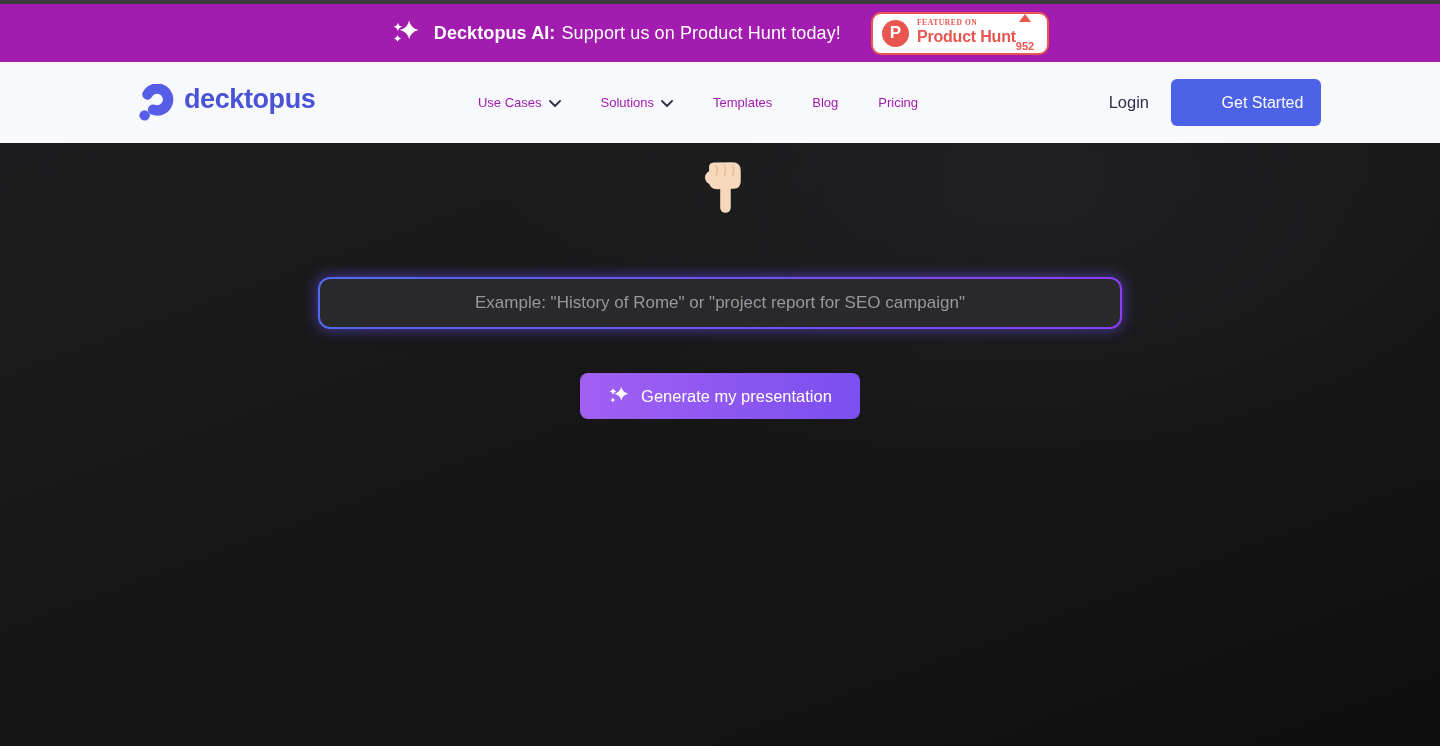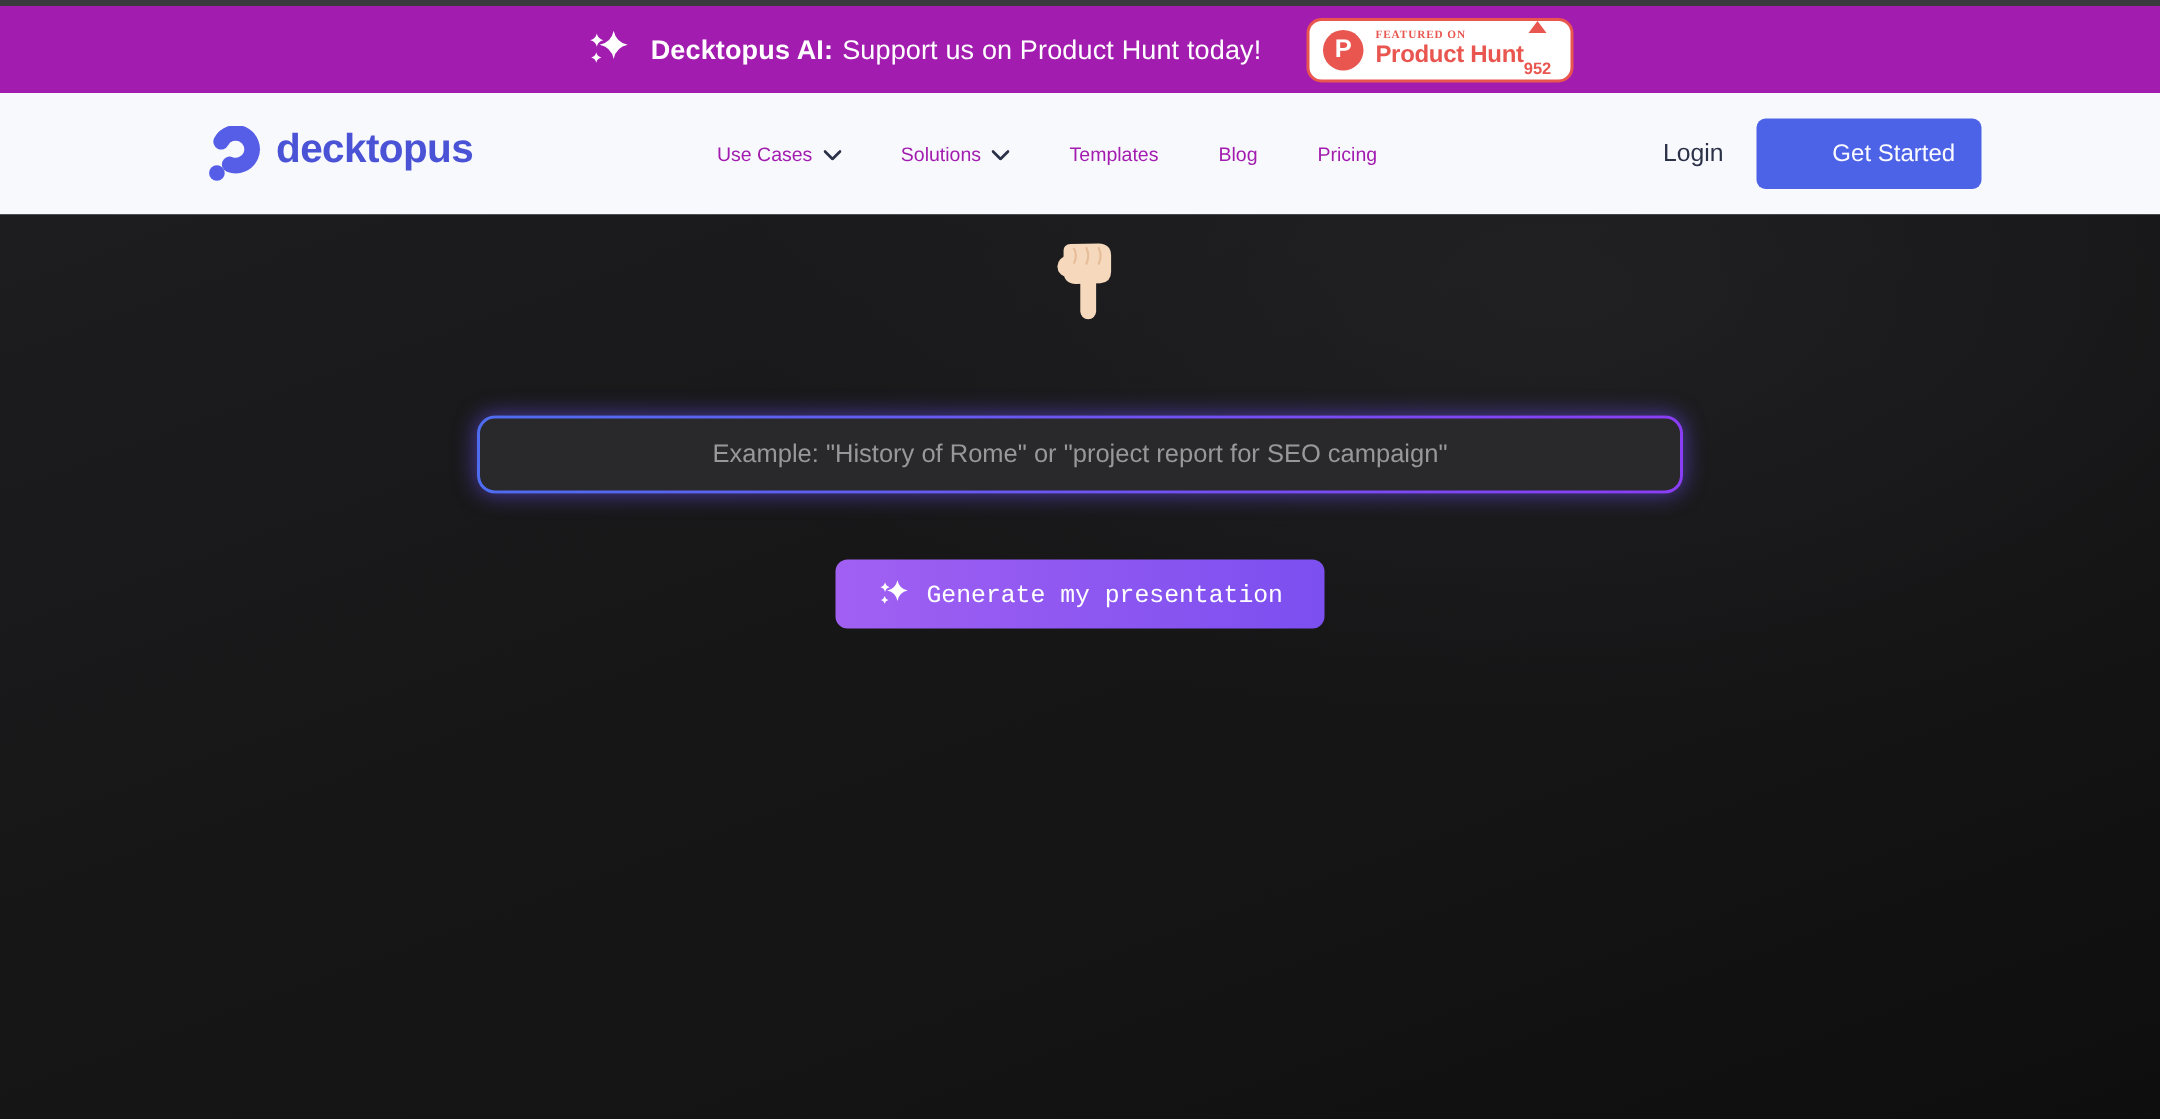--- a/index.html
+++ b/index.html
@@ -91,21 +91,21 @@
     width: 100%; height: 48px; border: none; outline: none;
     background: #29292b; border-radius: 10px;
     color: #e3e3e5; font-size: 17px; font-family: inherit; text-align: center;
   }
   .title-input::placeholder { color: #98989b; opacity: 1; }
 
   .generate-btn {
     margin-top: 44px; height: 46px; padding: 0 28px;
     border: none; border-radius: 8px; cursor: pointer;
     background: linear-gradient(90deg, #a160f2, #7c4ff0);
-    color: #fff; font-size: 16.5px; font-family: Liberation Mono, monospace;
+    color: #fff; font-size: 16.5px; font-family: Liberation Sans, sans-serif;
     display: flex; align-items: center; gap: 11px;
   }
   .btn-sparkles { width: 22px; height: 22px; display: flex; }
   .btn-sparkles svg { width: 100%; height: 100%; fill: #fff; }
 </style>
 </head>
 <body>
 
 <div class="page">
 

